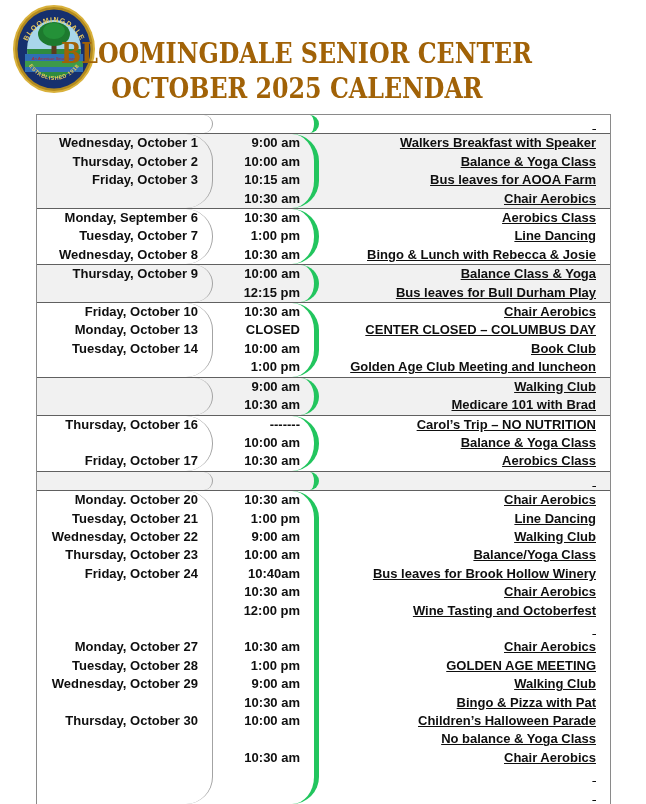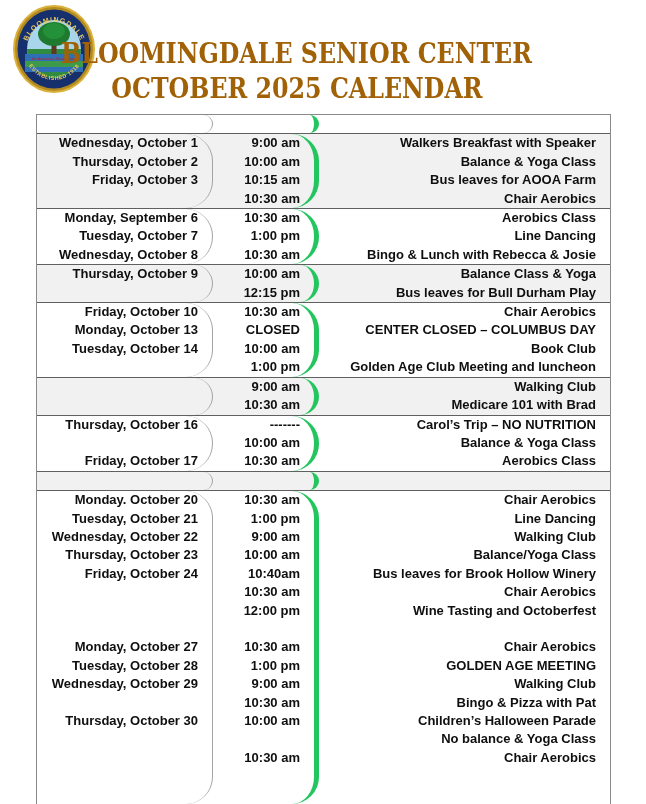--- a/index.html
+++ b/index.html
@@ -22,21 +22,21 @@
   }
   .section{display:flex;border-bottom:1px solid #606060;}
   .section:last-child{border-bottom:none;}
   .section.shaded{background:#f1f1f1;}
   .cell{
     box-sizing:border-box;text-align:right;font-weight:bold;color:#0f0f0f;
     font-size:13px;line-height:18.4px;padding:0 14px;border-radius:27px;
   }
   .date-cell{width:176px;border-right:1px solid #a3a3a3;}
   .time-cell{width:106px;border-right:5px solid #22c55e;}
-  .event-cell{flex:1;}
+  .event-cell{flex:1;text-decoration:underline;}
   .line{white-space:nowrap;overflow:hidden;}
   
   .seal-label{font-family:"Liberation Sans", sans-serif;}
 </style>
 </head>
 <body>
 
 <div class="logo-wrap">
   <svg width="84" height="90" viewBox="0 0 84 90">
     <ellipse cx="42" cy="45" rx="41" ry="44" fill="#d9b13b"></ellipse>

